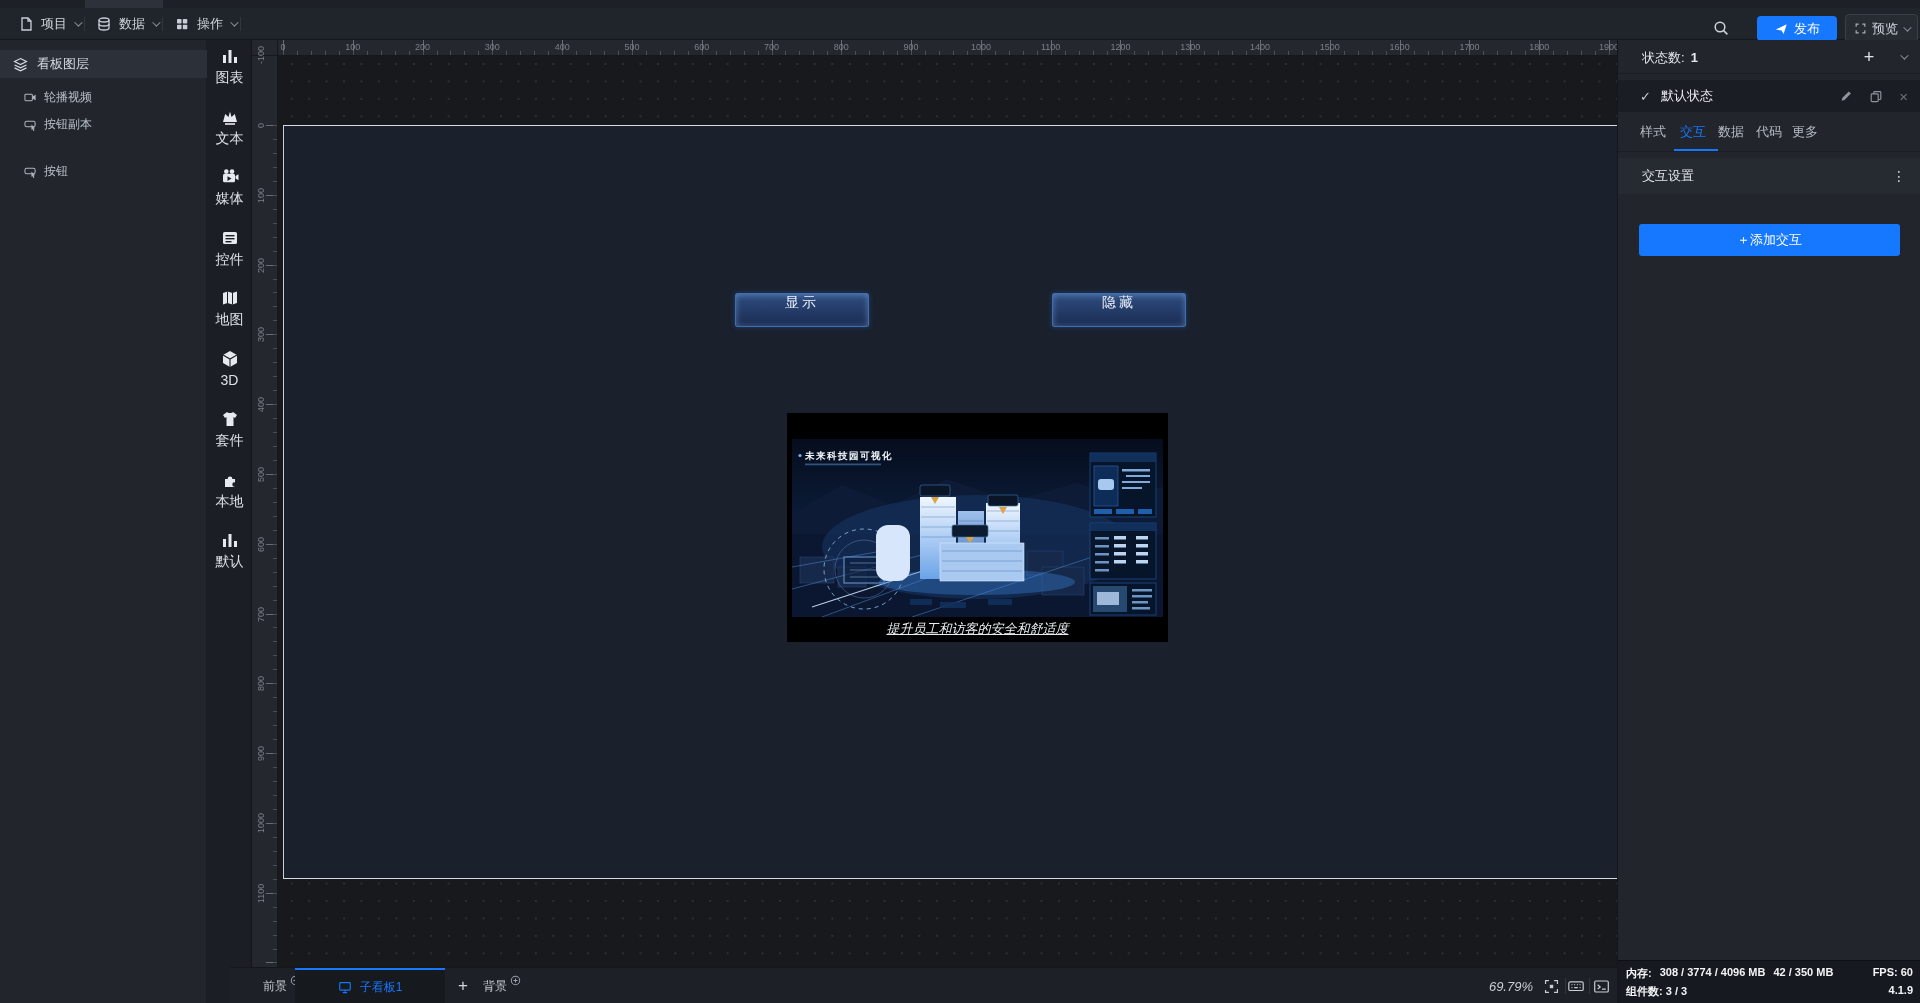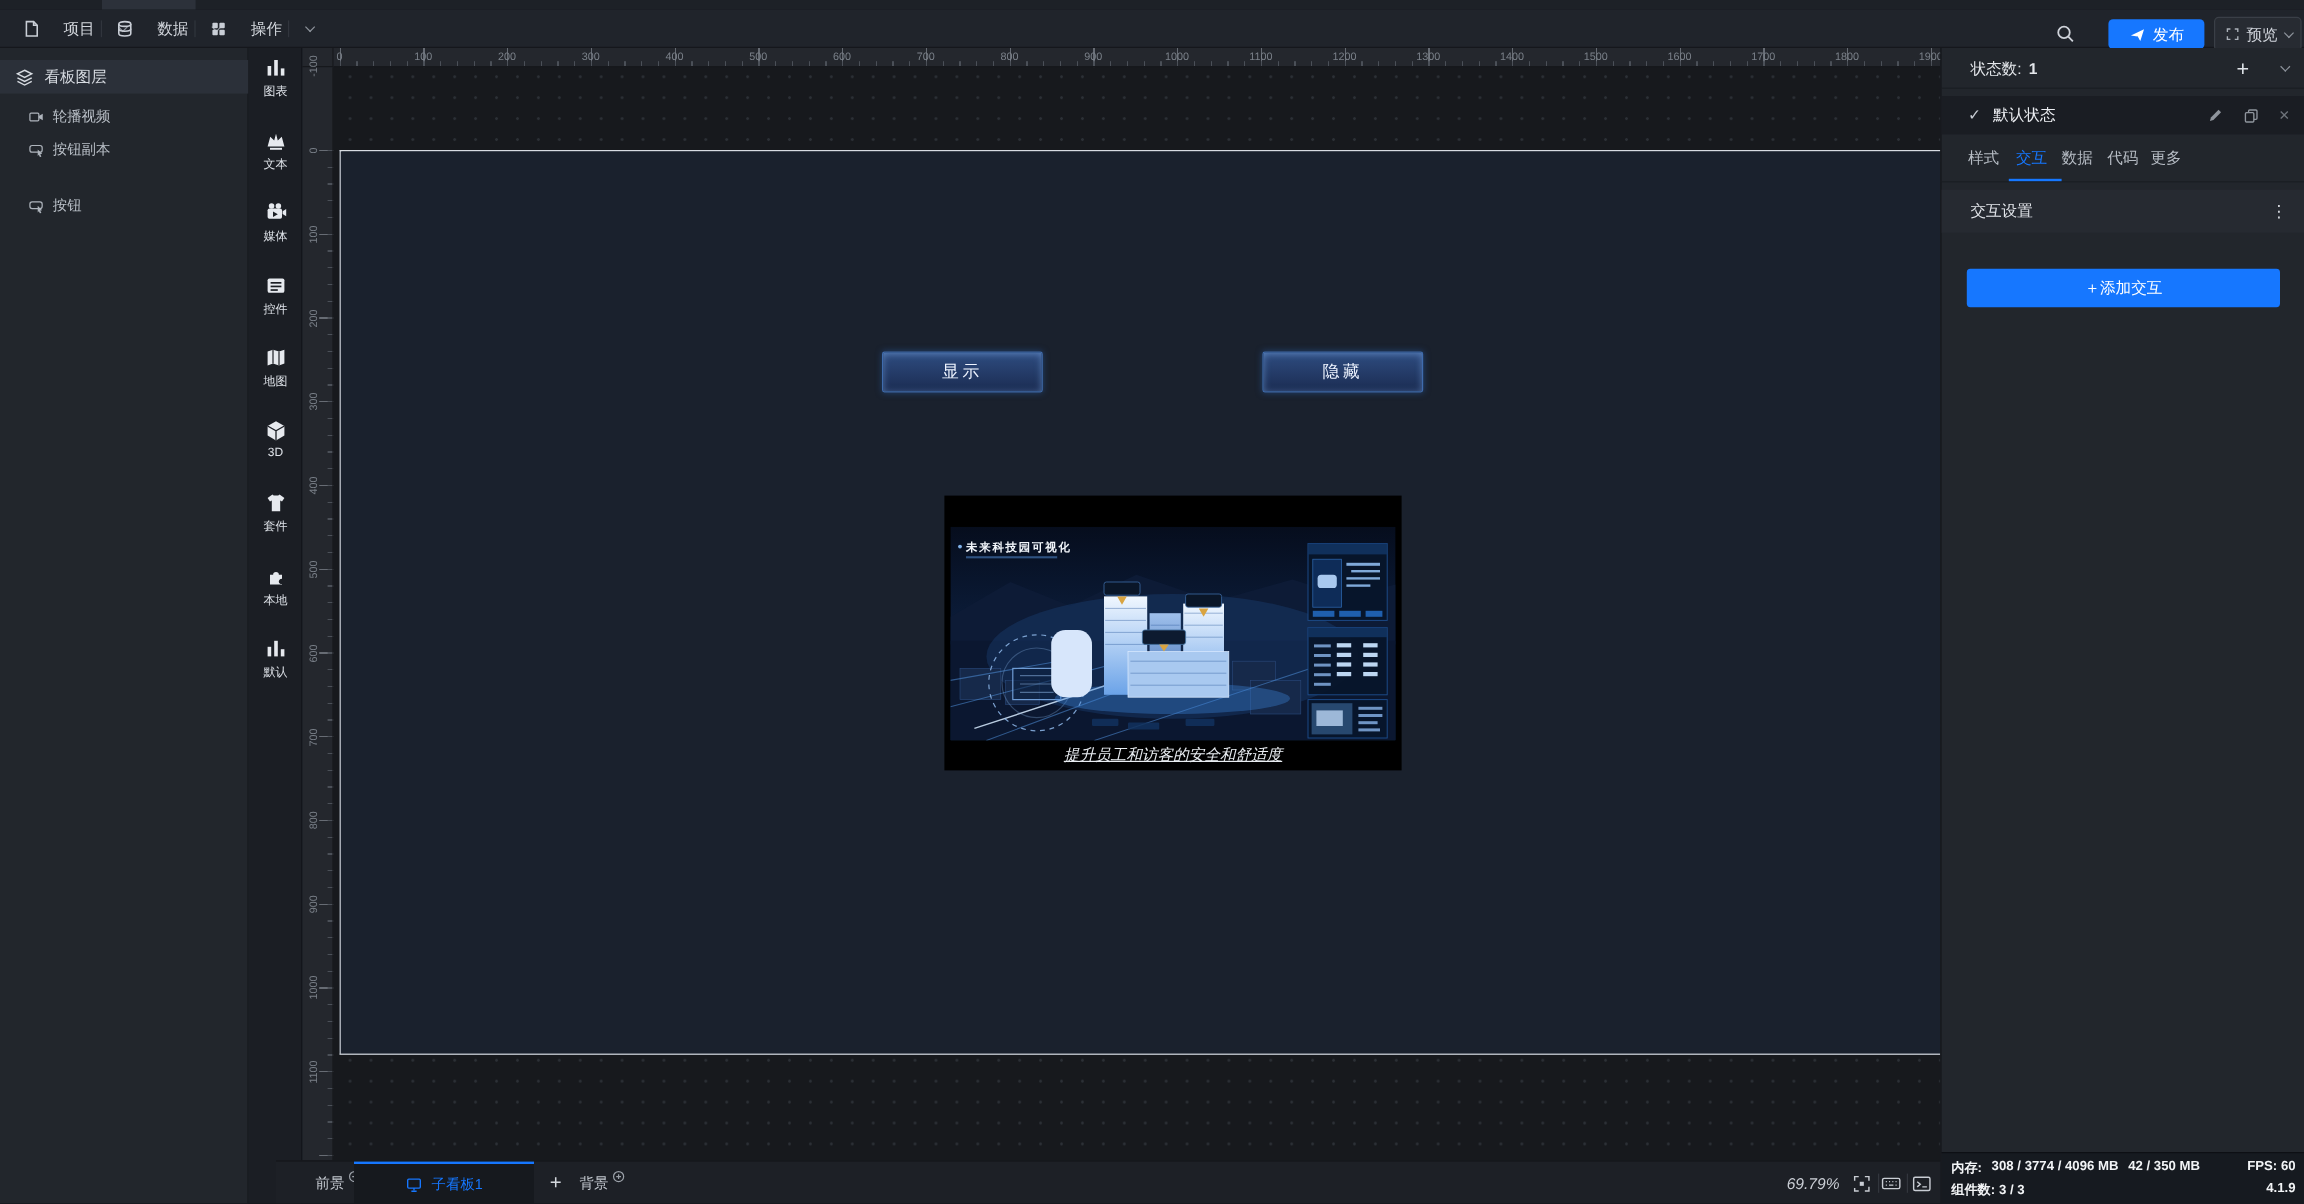--- a/index.html
+++ b/index.html
@@ -4,38 +4,38 @@
 <style>
   * { margin:0; padding:0; box-sizing:border-box; }
   html,body { width:1920px; height:1003px; overflow:hidden; background:#16181d;
     font-family:"Liberation Sans","DejaVu Sans",sans-serif; }
   #app { position:relative; width:1920px; height:1003px; }
 
   
   .topstrip { position:absolute; left:0; top:0; width:1920px; height:8px; background:#1d2127; }
   .topstrip .tabghost { position:absolute; left:85px; top:0; width:78px; height:8px; background:#2c313a; }
   .menubar { position:absolute; left:0; top:8px; width:1920px; height:32px; background:#20242b; border-bottom:1px solid #15171c; }
-  .menu-item { position:absolute; top:0; height:31px; display:flex; align-items:center; gap:19px; color:#d2d6dc; font-size:13px; cursor:default; }
+  .menu-item { position:absolute; top:0; height:31px; display:flex; align-items:center; gap:7px; color:#d2d6dc; font-size:13px; cursor:default; }
   .menu-item svg { flex:none; }
   .mi-0{ left:18px; } .mi-1{ left:96px; } .mi-2{ left:174px; }
   .menu-div { position:absolute; top:9px; width:1px; height:14px; background:#31353d; }
   .chev { width:6px; height:6px; border-right:1.5px solid #8d939b; border-bottom:1.5px solid #8d939b; transform:rotate(45deg) translateY(-2px); display:inline-block; }
   .search-btn { position:absolute; left:1708px; top:9px; width:26px; height:22px; display:flex; align-items:center; justify-content:center; }
   .publish-btn { position:absolute; left:1757px; top:8px; width:80px; height:25px; background:#1677ff; border-radius:4px; color:#fff; font-size:13px; display:flex; align-items:center; justify-content:center; gap:6px; }
   .preview-btn { position:absolute; left:1845px; top:6px; width:73px; height:29px; background:#272b32; border:1px solid #3a3f47; border-radius:4px; color:#cfd3da; font-size:13px; display:flex; align-items:center; justify-content:center; gap:5px; }
 
   
   .layer-panel { position:absolute; left:0; top:40px; width:207px; height:963px; background:#22262c; border-right:1px solid #191c21; }
   .lp-header { position:absolute; left:0; top:10px; width:207px; height:28px; background:#2b3039; display:flex; align-items:center; gap:8px; padding-left:12px; color:#d7dbe1; font-size:13px; }
   .lp-item { position:absolute; left:0; width:207px; height:27px; display:flex; align-items:center; gap:7px; padding-left:24px; color:#bac0c8; font-size:12px; }
   .lp-0{ top:44px; } .lp-1{ top:71px; } .lp-2{ top:98px;margin-top:20px; }
 
   
   .comp-toolbar { position:absolute; left:207px; top:40px; width:45px; height:963px; background:#1b1e24; border-right:1px solid #121419; }
-  .ct-item { position:absolute; left:0; top:calc(6px + var(--i)*60.5px); width:45px; height:46px; display:flex; flex-direction:column; align-items:center; gap:3px; color:#dde1e7; font-size:10px; }
+  .ct-item { position:absolute; left:0; top:calc(6px + var(--i)*60.5px); width:45px; height:46px; display:flex; flex-direction:column; align-items:center; gap:3px; color:#dde1e7; font-size:14px; }
   .ct-item svg { width:20px; height:20px; }
 
   
   .canvas-region { position:absolute; left:252px; top:40px; width:1365px; height:927px; background:#17191d; }
   .ruler-corner { position:absolute; left:0; top:0; width:26px; height:16px; background:#24272d; border-right:1px solid #16181c; border-bottom:1px solid #16181c; }
   .hruler { position:absolute; left:26px; top:0; width:1339px; height:16px; background:#24272d; border-bottom:1px solid #16181c;
     background-image:
       repeating-linear-gradient(to right,#4b5058 0 1px,transparent 1px 13.958px),
       repeating-linear-gradient(to right,#676c74 0 1px,transparent 1px 69.79px);
     background-size:1400px 5px,1400px 16px;
@@ -47,21 +47,21 @@
     background-size:5px 1000px,12px 1000px;
     background-position:21px 69px,14px 69px; background-repeat:no-repeat; }
   .rlab { position:absolute; font-size:9px; color:#7a8089; }
   .hlab { top:2px; left:calc(5px + var(--i)*69.79px); transform:translateX(-50%); }
   .vlab { left:2px; top:calc(49px + var(--i)*69.79px); height:40px; width:14px; display:flex; align-items:center; justify-content:center; writing-mode:vertical-rl; transform:rotate(180deg); }
   .canvas-view { position:absolute; left:26px; top:16px; width:1339px; height:911px; overflow:hidden; background-color:#17191d;
     background-image:radial-gradient(#2c3036 1px,transparent 1.3px); background-size:17.45px 17.45px; background-position:5px 69px; }
   .design-surface { position:absolute; left:5px; top:69px; width:1340px; height:754px; background:#1a212d;
     border-top:1px solid #d8dce2; border-left:1px solid #c9ced6; border-bottom:1px solid #d8dce2; }
 
-  .cv-btn { position:absolute; top:167px; width:134px; height:34px; display:flex; align-items:center; justify-content:center;
+  .cv-btn { position:absolute; top:167px; width:134px; height:34px; display:flex; align-items:flex-start; justify-content:center;
     background:linear-gradient(180deg,#2e4c80,#1b2c52); border:1px solid #3f6cae; border-radius:2px;
     box-shadow:inset 0 1px 6px rgba(140,190,255,.45), 0 0 5px rgba(40,90,160,.55);
     color:#eef4ff; font-size:14px; letter-spacing:3px; }
   .btn-show { left:451px; } .btn-hide { left:768px; }
 
   .video-widget { position:absolute; left:503px; top:287px; width:381px; height:229px; background:#000; }
   .video-widget svg.scene { position:absolute; left:5px; top:26px; }
   .video-caption { position:absolute; left:0; bottom:4px; width:100%; text-align:center; color:#e9edf2; font-size:13px; font-style:italic; text-decoration:underline; }
 
   

